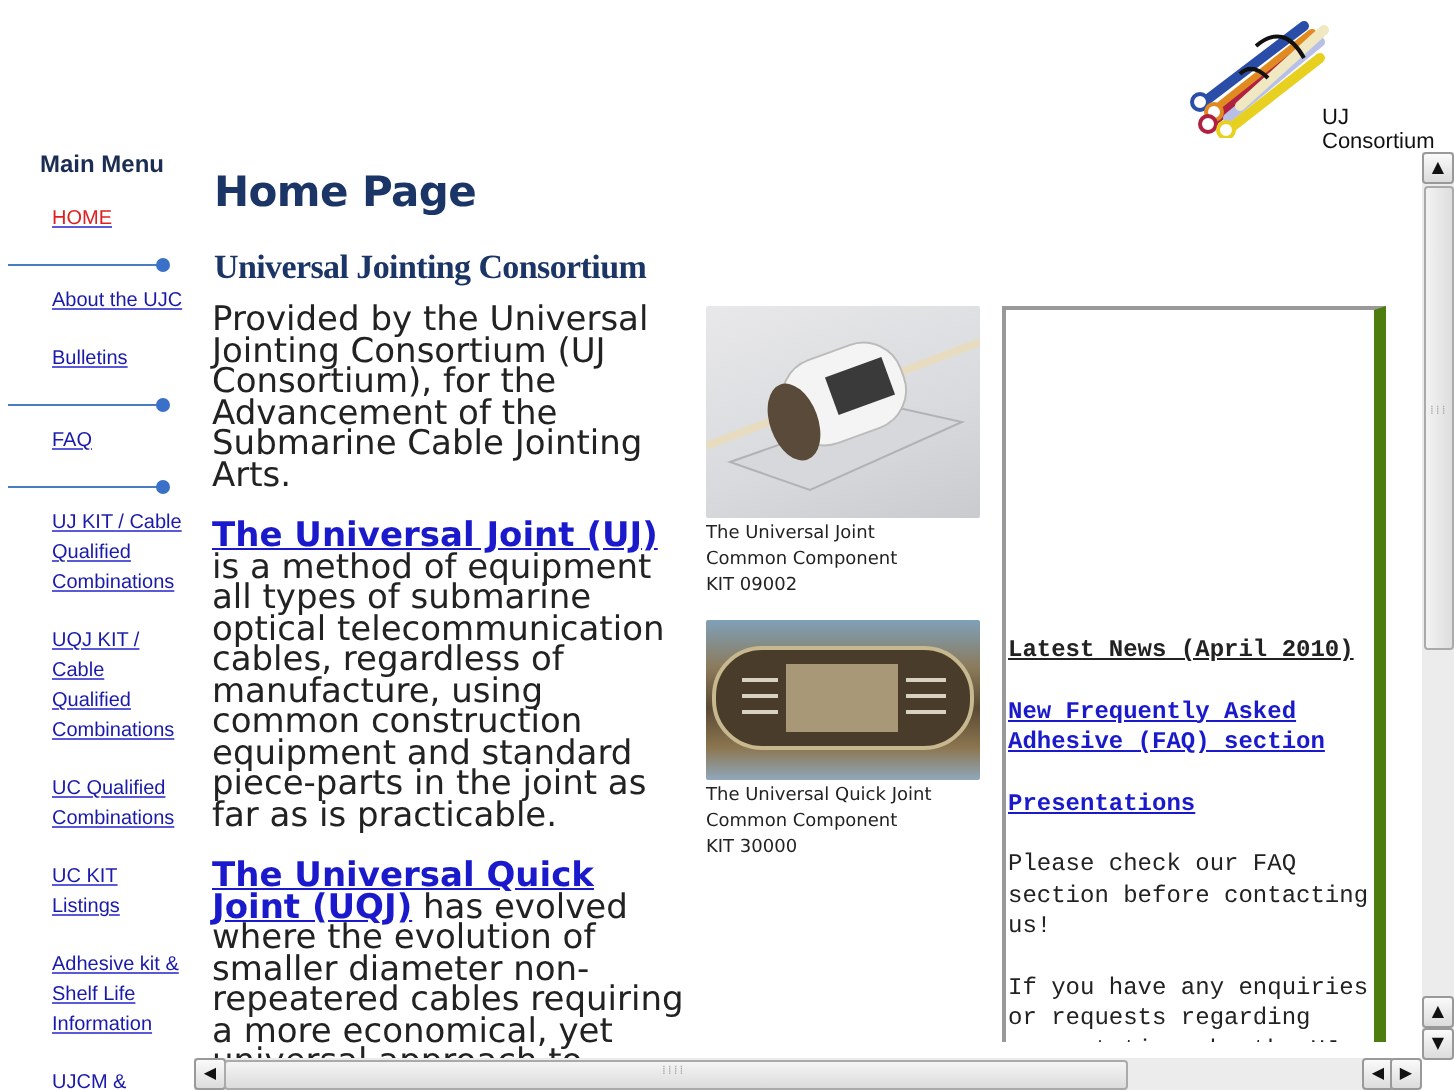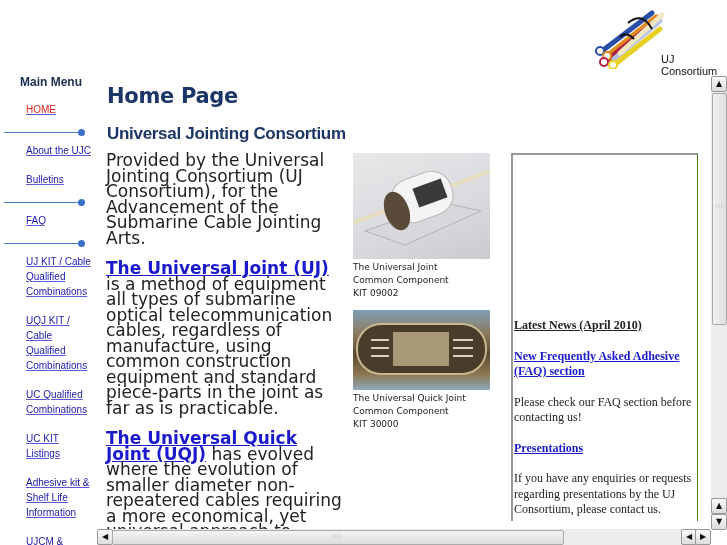--- a/index.html
+++ b/index.html
@@ -14,33 +14,33 @@
   .sidebar .menu-title { font-weight:bold; font-size:12px; color:#1b2d52; margin:0 0 13px 16px; }
   .sidebar a { display:block; color:#1a1aaa; text-decoration:underline; text-decoration-color:#5a5ad8; line-height:15px; }
   .sidebar a.active { color:#e02020; }
   .sidebar .item { margin-bottom:14px;padding-left:22px; }
   .sep { position:relative; height:2px; margin:0 0 10px 0; }
   .sep .line { position:absolute; left:0; top:1px; width:78px; height:1px; background:#4a7cc0; }
   .sep .dot { position:absolute; left:74px; top:-2px; width:7px; height:7px; border-radius:50%; background:#3a70c8; }
 
   .main { position:absolute; left:106px; top:80px; width:585px; }
   .h1 { font-family:"DejaVu Sans", sans-serif; font-weight:bold; font-size:21px; color:#1b3566; margin:4px 0 16px 1px; letter-spacing:-0.3px; }
-  .h2 { font-family:Liberation Sans, sans-serif; font-weight:bold; font-size:17px; color:#1b3566; margin:0 0 8px 1px; letter-spacing:-0.3px; }
+  .h2 { font-family:Liberation Serif, serif; font-weight:bold; font-size:17px; color:#1b3566; margin:0 0 8px 1px; letter-spacing:-0.3px; }
 
   .col-text { position:absolute; left:106px; top:153px; width:240px; font-size:17px; line-height:15.5px; color:#222; }
   .col-text p { margin:0 0 15px 0; }
   .col-text a { color:#1a1acc; font-weight:bold; text-decoration:underline; }
 
   .col-img { position:absolute; left:353px; top:153px; width:138px; }
   .photo { width:137px; height:106px; border-radius:1px; position:relative; overflow:hidden; }
   .photo1 { background:linear-gradient(160deg,#e8e8ea 0%,#d8dadd 60%,#c9cbce 100%); }
   .photo2 { height:80px; background:linear-gradient(180deg,#7fa0b8 0%,#8b7a5a 30%,#5a4a34 55%,#8c7650 80%,#8fa8bc 100%); margin-top:0; }
   .caption { font-size:9px; line-height:13px; color:#222; margin:2px 0 10px 0; }
 
-  .news { position:absolute; left:501px; top:153px; width:184px; height:366px; border-left:2px solid #999; border-top:2px solid #999; border-right:1px solid #4d7c0f; font-family:Liberation Serif, serif; font-size:12px; line-height:15.5px; color:#222; overflow:hidden;margin-left:10px; }
+  .news { position:absolute; left:501px; top:153px; width:184px; height:366px; border-left:2px solid #999; border-top:2px solid #999; border-right:6px solid #4d7c0f; font-family:Liberation Mono, monospace; font-size:12px; line-height:15.5px; color:#222; overflow:hidden; }
   .news .inner { padding:163px 2px 0 1px; }
   .news p { margin:0 0 15px 0; }
   .news a { color:#1a1acc; font-weight:bold; text-decoration:underline; }
   .news a.dark { color:#222; }
 
   .vscroll { position:absolute; left:711px; top:76px; width:16px; height:440px; background:#ececec; }
   .sb-btn { position:absolute; width:14px; height:14px; background:linear-gradient(#fafafa,#dcdcdc); border:1px solid #999; border-radius:2px; font-size:8px; text-align:center; line-height:14px; color:#111; }
   .vthumb { position:absolute; left:1px; top:17px; width:13px; height:230px; background:linear-gradient(90deg,#f2f2f2,#dedede); border:1px solid #aaa; border-radius:2px; }
   .hscroll { position:absolute; left:97px; top:529px; width:612px; height:16px; background:#ececec; }
   .hthumb { position:absolute; left:15px; top:1px; width:450px; height:13px; background:linear-gradient(#f4f4f4,#dcdcdc); border:1px solid #aaa; border-radius:2px; }
@@ -164,22 +164,22 @@
     <div>The Universal Quick Joint</div>
     <div>Common Component</div>
     <div>KIT 30000</div>
   </div>
 </div>
 
 <div class="news">
   <div class="inner">
     <p><a class="dark">Latest News (April 2010)</a></p>
     <p><a>New Frequently Asked Adhesive (FAQ) section</a></p>
+    <p><a>Presentations</a></p>
     <p>Please check our FAQ section before contacting us!</p>
-    <p><a>Presentations</a></p>
     <p>If you have any enquiries or requests regarding presentations by the UJ Consortium, please contact us.</p>
   </div>
 </div>
 
 <div class="vscroll">
   <div class="sb-btn" style="left:0;top:0;"><span>▲</span></div>
   <div class="vthumb">
     <span class="grip" style="left:2px;top:108px;">⁞⁞⁞</span>
   </div>
 </div>

